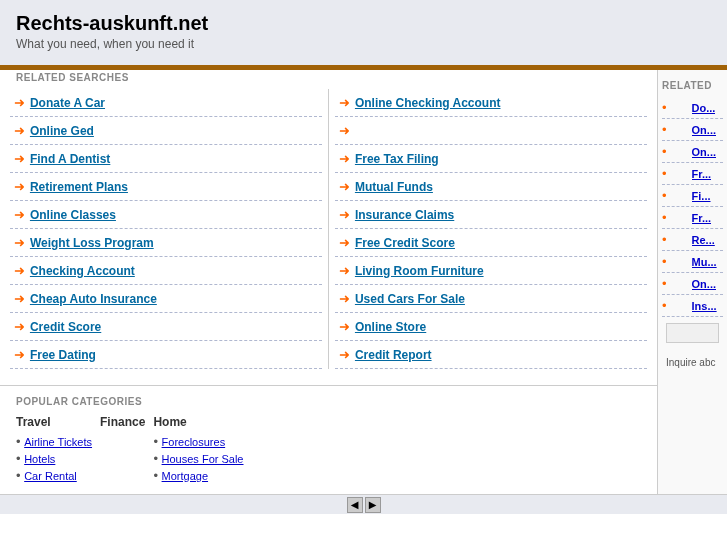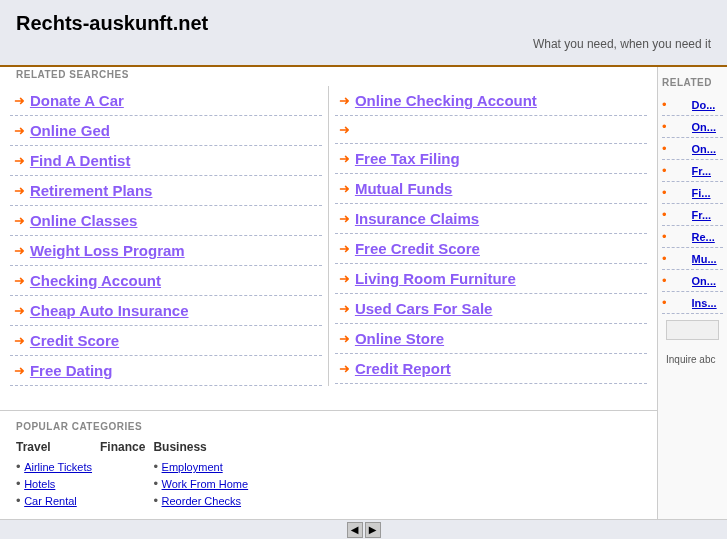--- a/index.html
+++ b/index.html
@@ -1,24 +1,24 @@
 <!DOCTYPE html>
 <html><head>
   <meta charset="utf-8">
   <style>
     * { margin: 0; padding: 0; box-sizing: border-box; }
     body { font-family: Arial, sans-serif; font-size: 13px; background: #fff; width: 727px; overflow-x: hidden; }
 
     #header {
       background: #e8eaf0;
       padding: 12px 16px 14px 16px;
-      border-bottom: 2px solid #a16207;
+      border-bottom: 5px solid #a16207;
     }
     #header h1 { font-size: 20px; font-weight: bold; color: #000; }
-    #header p { font-size: 12px; color: #555; margin-top: 2px; text-align: right; }
+    #header p { font-size: 12px; color: #555; margin-top: 2px; }
 
     #main-wrapper {
       display: flex;
       width: 100%;
     }
 
     #left-col {
       flex: 1;
       padding: 2px 0 0 0;
       min-width: 0;
@@ -52,42 +52,42 @@
 
     .search-column li {
       border-bottom: 1px dashed #b0b8d0;
       padding: 6px 4px 6px 4px;
       display: flex;
       align-items: center;
       gap: 5px;
     }
 
     .search-column li a {
-      color: #8b5cf6;
+      color: #0369a1;
       text-decoration: underline;
       font-weight: bold;
-      font-size: 15px;
+      font-size: 12px;
     }
 
     .arrow {
       color: #ff6600;
       font-size: 13px;
       flex-shrink: 0;
     }
 
     .col-divider {
       width: 1px;
       background: #ccc;
       margin: 0 6px;
       align-self: stretch;
     }
 
     .popular-section {
       border-top: 1px solid #ccc;
-      margin-top: 24px;
+      margin-top: 16px;
       padding: 10px 16px;
     }
 
     .popular-section .section-label {
       padding: 0 0 8px 0;
     }
 
     .popular-categories {
       display: flex;
       gap: 8px;
@@ -296,25 +296,25 @@
             <ul>
               <li><a href="#">Airline Tickets</a></li>
               <li><a href="#">Hotels</a></li>
               <li><a href="#">Car Rental</a></li>
             </ul>
           </div>
           <div class="cat-group">
             <h3>Finance</h3>
           </div>
           <div class="cat-group">
-            <h3>Business</h3>
+            <h3>Home</h3>
             <ul>
-              <li><a href="#">Employment</a></li>
-              <li><a href="#">Work From Home</a></li>
-              <li><a href="#">Reorder Checks</a></li>
+              <li><a href="#">Foreclosures</a></li>
+              <li><a href="#">Houses For Sale</a></li>
+              <li><a href="#">Mortgage</a></li>
             </ul>
           </div>
         </div>
     </div>
   </div>
 
   <div id="right-sidebar">
     <div class="sidebar-label">RELATED</div>
     <ul class="sidebar-links" id="sidebar-list">
     <li>

